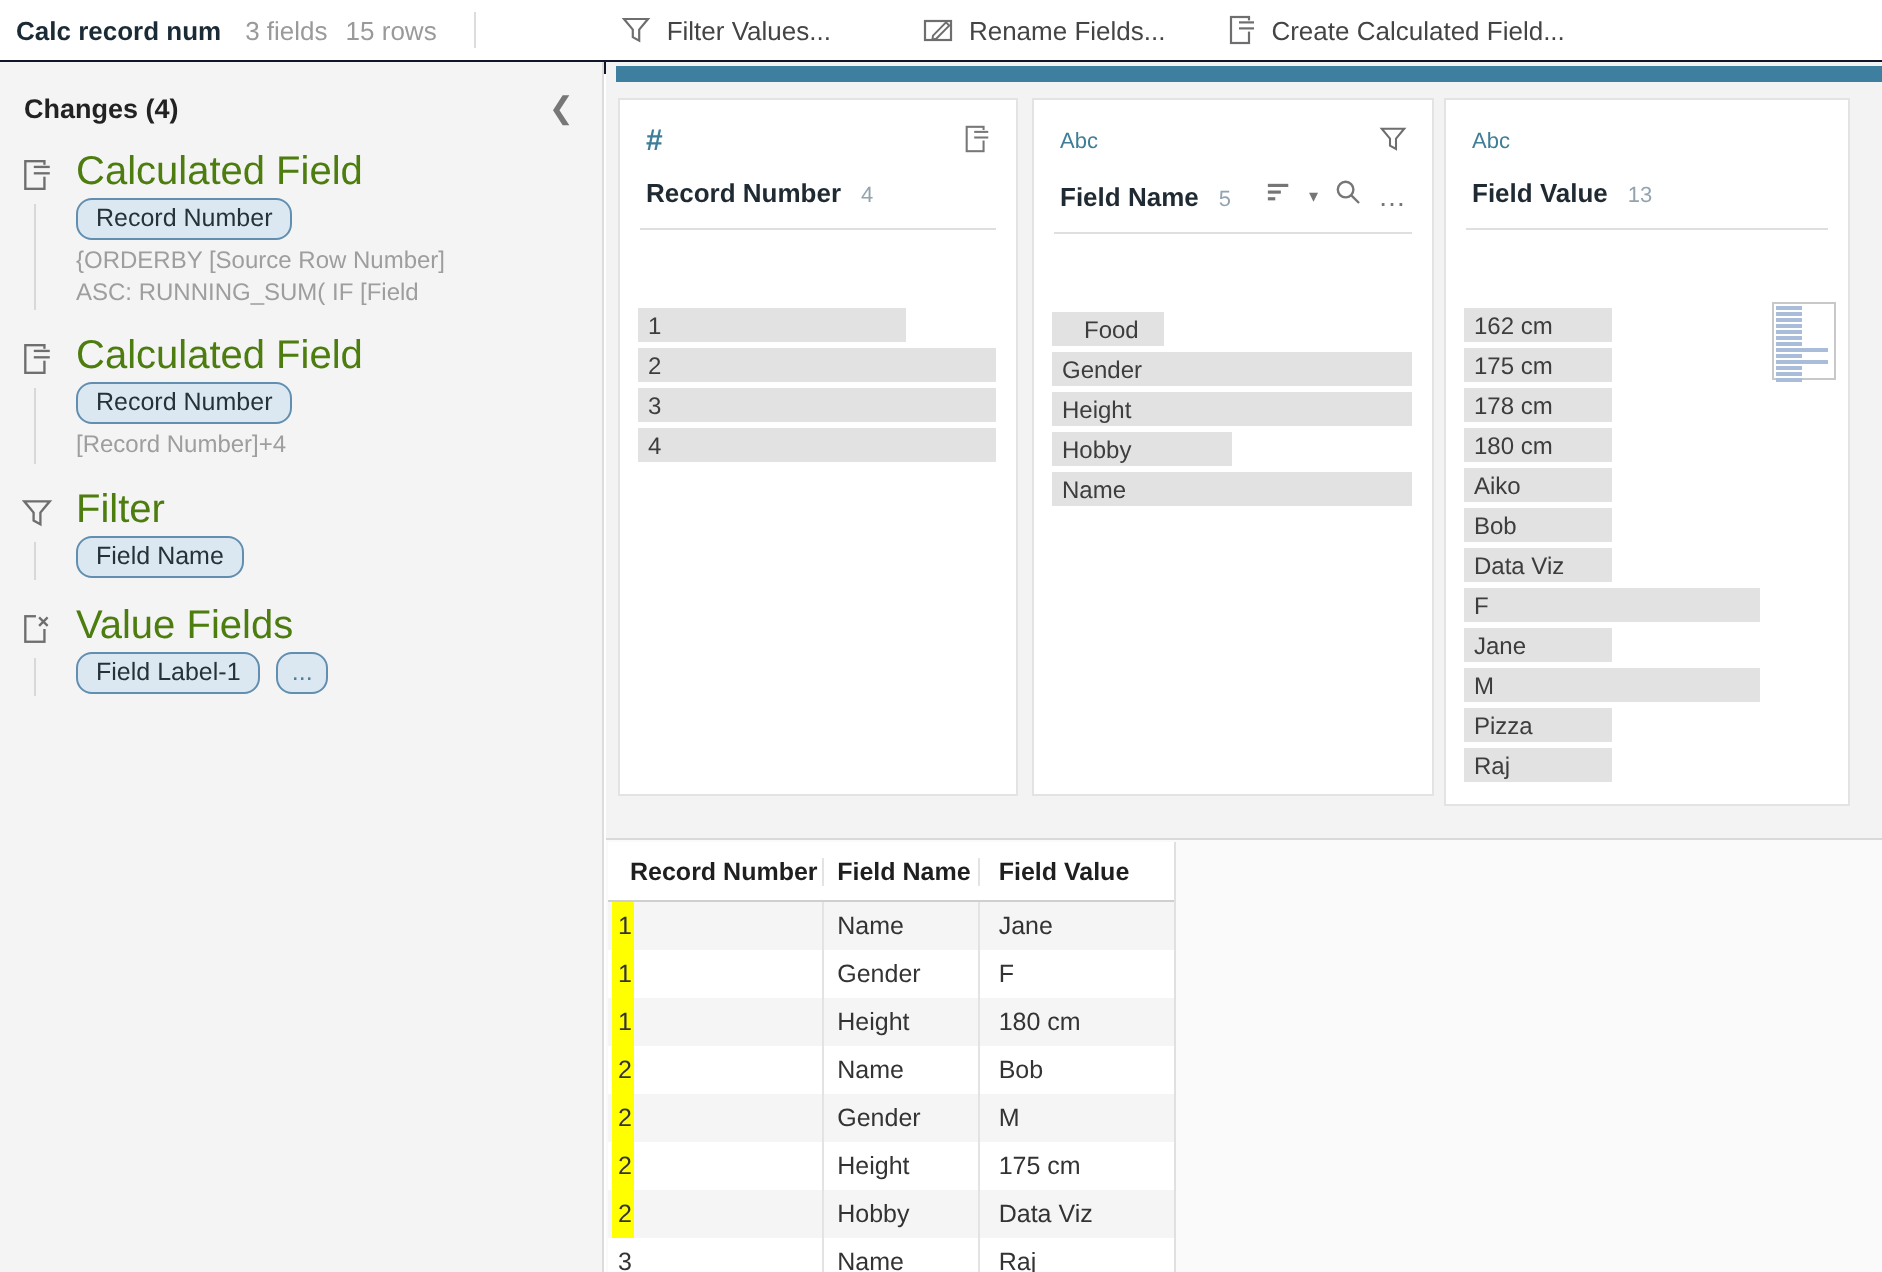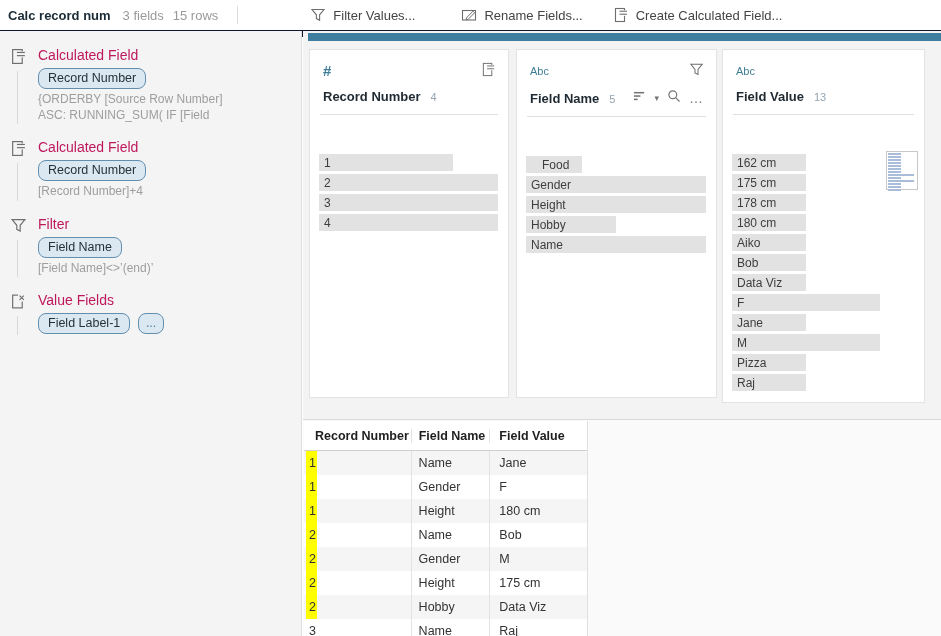--- a/index.html
+++ b/index.html
@@ -20,21 +20,21 @@
   
   .changes-panel{position:absolute;left:0;top:31px;width:301px;height:605px;background:#f4f4f4;
                  border-right:1px solid #dcdcdc;}
   .panel-header{display:flex;align-items:center;padding:16px 14px 0 12px;}
   .panel-title{font-weight:bold;color:#222;font-size:13.5px;}
   .collapse{margin-left:auto;color:#777;font-size:15px;line-height:12px;}
   .changes-list{padding-top:16px;}
   .change-item{position:relative;padding-left:38px;margin-bottom:16px;}
   .ci-icon{position:absolute;left:10px;top:1px;width:18px;height:18px;color:#6e6e6e;}
   .ci-line{position:absolute;left:17px;top:24px;bottom:-1px;width:1px;background:#d8d8d8;}
-  .ci-title{font-size:14px;color:#be185d;line-height:17px;}
+  .ci-title{font-size:20px;color:#4d7c0f;line-height:17px;}
   .ci-pills{margin-top:4px;}
   .pill{display:inline-block;padding:2px 9px 3px;background:#dbe8f2;border:1px solid #628fb0;
         border-radius:8px;font-size:12.5px;color:#253238;margin-right:4px;}
   .pill.more{color:#4d7f9e;padding:2px 7px 3px;}
   .ci-detail{margin-top:3px;font-size:12px;color:#9e9e9e;line-height:15.5px;}
 
   
   .main{position:absolute;left:303px;top:31px;width:638px;height:605px;background:#f0f0f0;}
   .profile-pane{position:absolute;left:0;top:0;width:638px;height:388px;background:#f3f3f3;}
   .accent-bar{position:absolute;left:5px;top:2px;width:633px;height:8px;}
@@ -119,20 +119,24 @@
             <rect x="6" y="3.2" width="8.5" height="5.6" fill="#fff" stroke="none"></rect>
             <line x1="6.5" y1="4.2" x2="14" y2="4.2" stroke="#6e6e6e" stroke-width="1.1"></line>
             <line x1="6.5" y1="7.2" x2="14" y2="7.2" stroke="#6e6e6e" stroke-width="1.1"></line>
           </svg>
         </span>
       <span>Create Calculated Field...</span>
     </span>
   </div>
 
   <div class="changes-panel">
+    <div class="panel-header">
+      <span class="panel-title">Changes (4)</span>
+      <span class="collapse">❮︎</span>
+    </div>
     <div class="changes-list">
 
       <div class="change-item">
         <span class="ci-icon"><svg width="17" height="17" viewBox="0 0 16 16">
               <rect x="2.5" y="1.5" width="9" height="13" fill="none" stroke="#6e6e6e" stroke-width="1.1"></rect>
               <rect x="6" y="3.2" width="8.5" height="5.6" fill="#f4f4f4" stroke="none"></rect>
               <line x1="6.5" y1="4.2" x2="14" y2="4.2" stroke="#6e6e6e" stroke-width="1.1"></line>
               <line x1="6.5" y1="7.2" x2="14" y2="7.2" stroke="#6e6e6e" stroke-width="1.1"></line>
             </svg></span>
         <span class="ci-line"></span>
@@ -159,23 +163,20 @@
         </div>
       </div>
 
       <div class="change-item">
         <span class="ci-icon"><svg width="17" height="17" viewBox="0 0 16 16">
               <path d="M2 2.5 H14 L9.6 7.8 V13.3 L6.4 11.6 V7.8 Z" fill="none" stroke="#6e6e6e" stroke-width="1.1"></path>
             </svg></span>
         <span class="ci-line"></span>
         <div class="ci-title">Filter</div>
         <div class="ci-pills"><span class="pill">Field Name</span></div>
-        <div class="ci-detail">
-          <div>[Field Name]&lt;&gt;’(end)’</div>
-        </div>
       </div>
 
       <div class="change-item">
         <span class="ci-icon"><svg width="17" height="17" viewBox="0 0 16 16">
               <rect x="2.5" y="2" width="9" height="12" fill="none" stroke="#6e6e6e" stroke-width="1.1"></rect>
               <rect x="7.5" y="1" width="7" height="7" fill="#f4f4f4" stroke="none"></rect>
               <path d="M9 2.5 L13 6.5 M13 2.5 L9 6.5" stroke="#6e6e6e" stroke-width="1.1"></path>
             </svg></span>
         <span class="ci-line"></span>
         <div class="ci-title">Value Fields</div>

